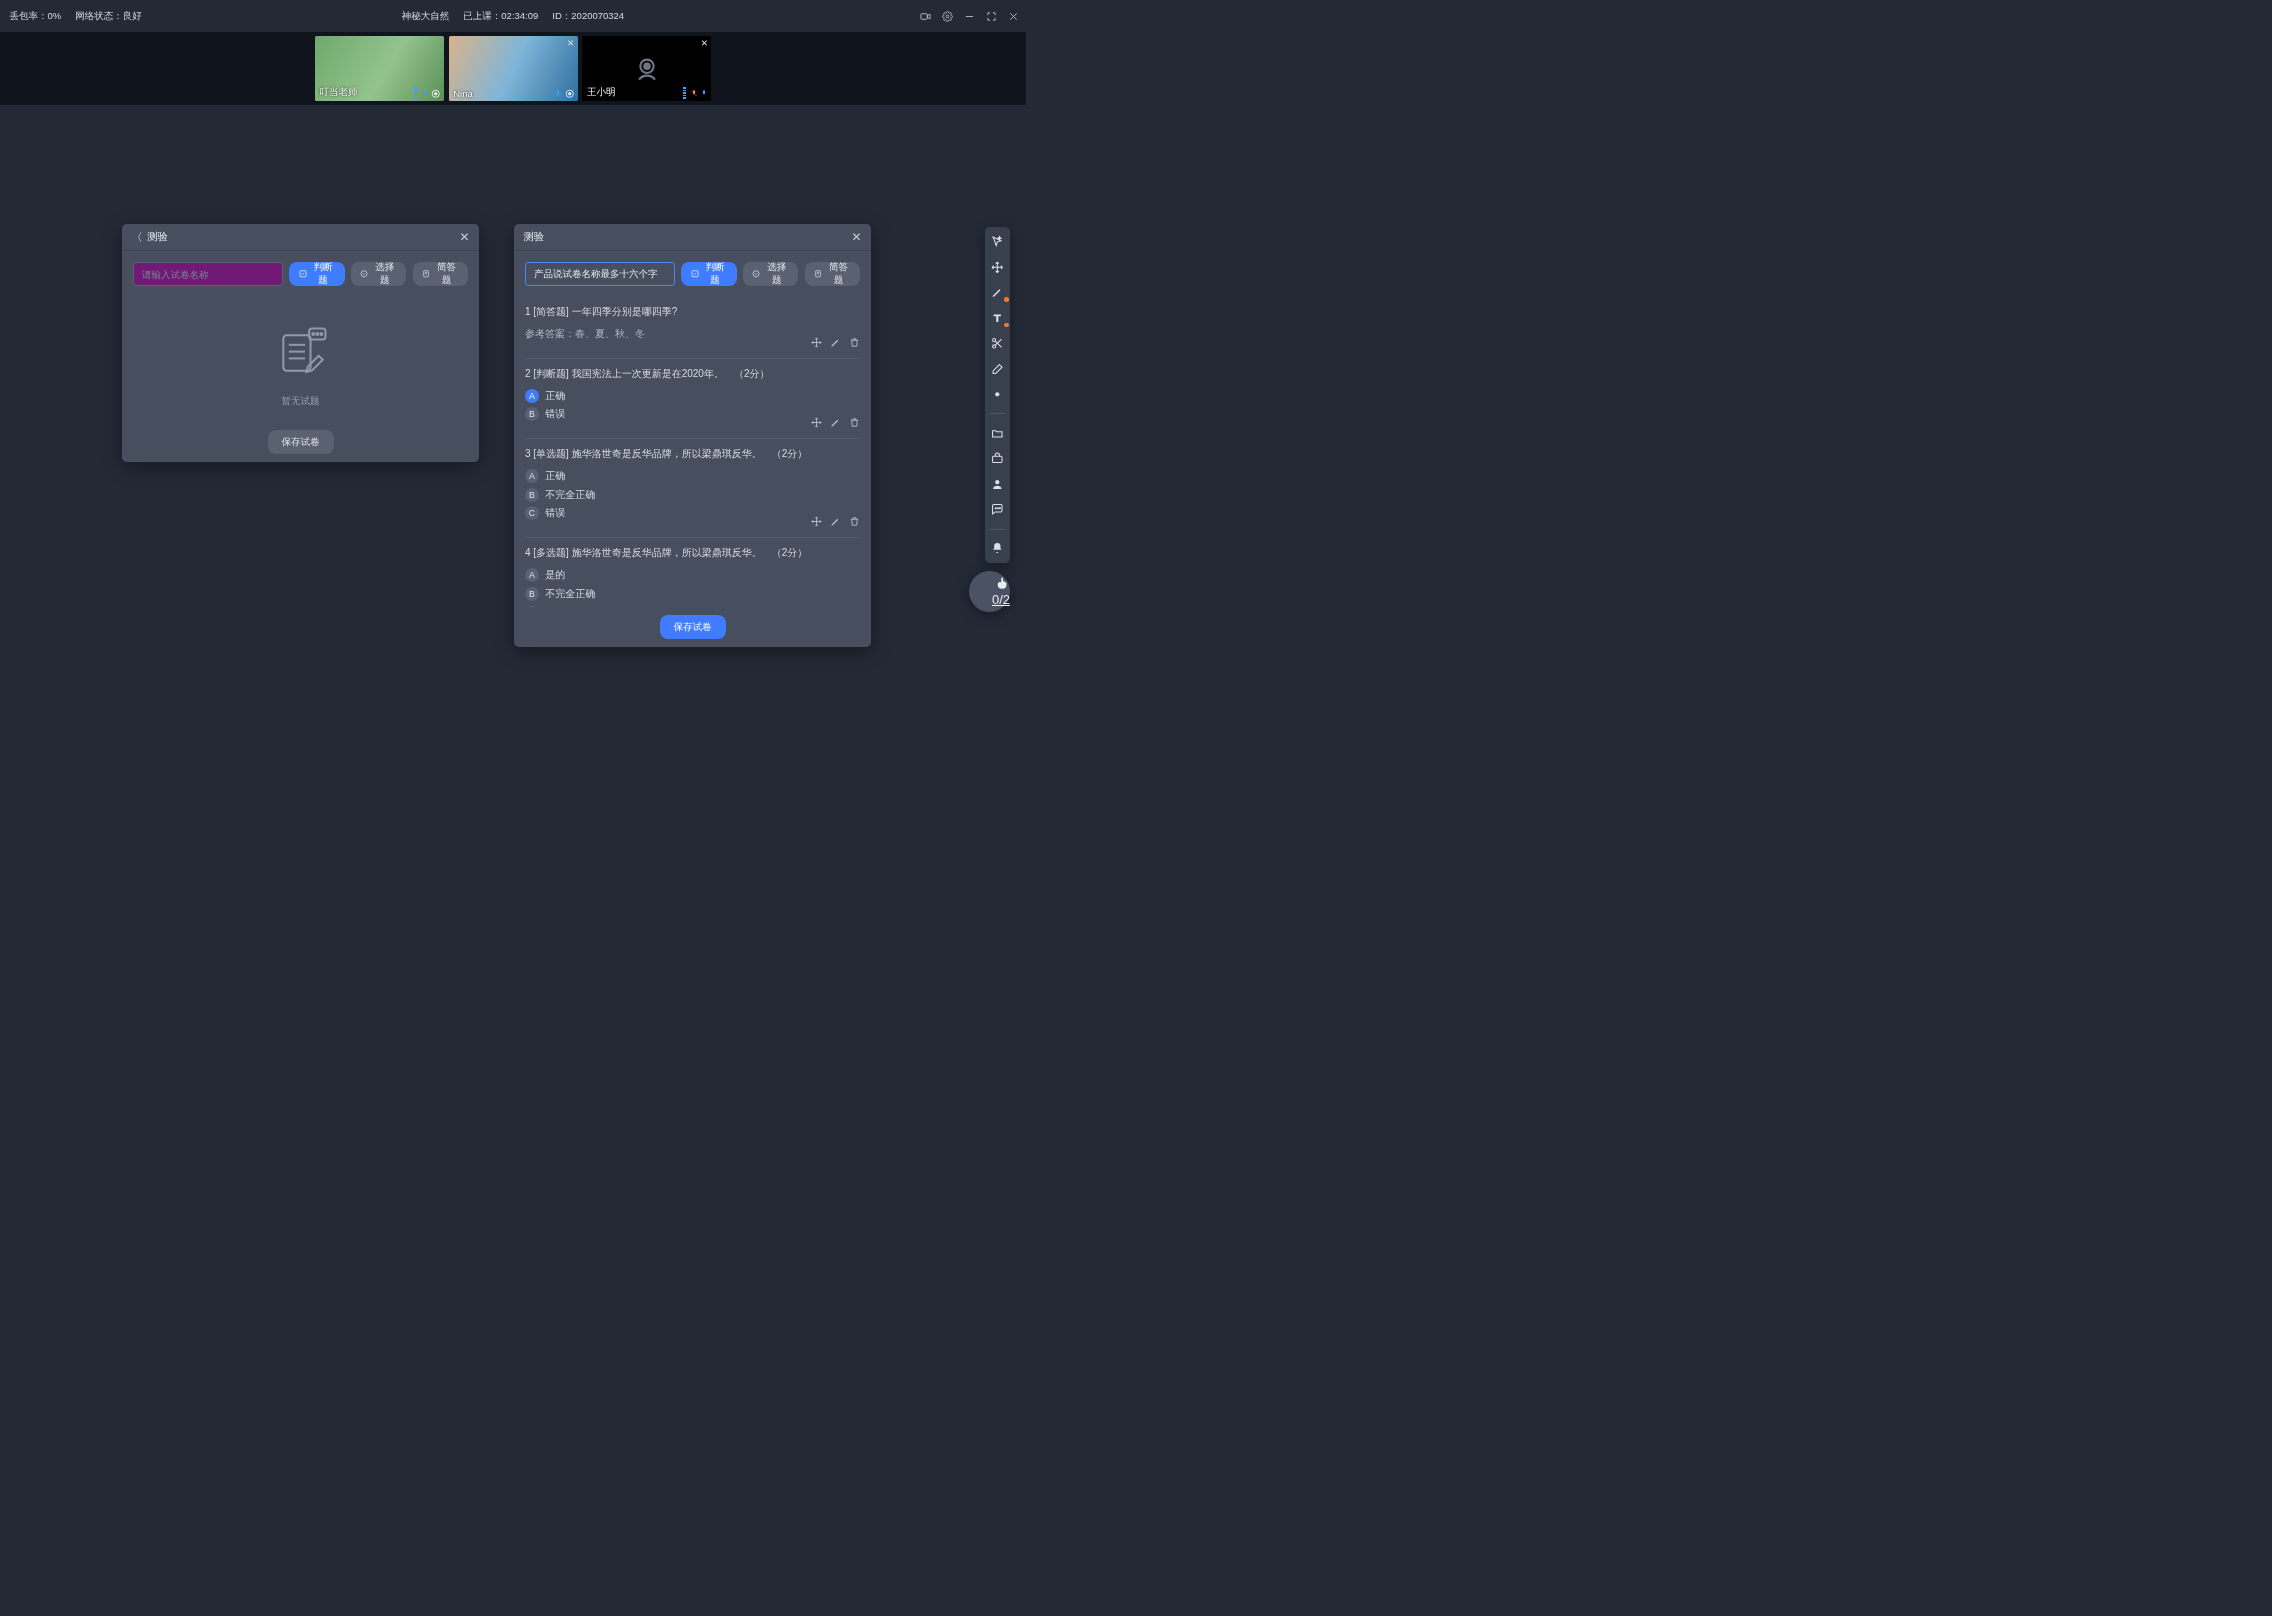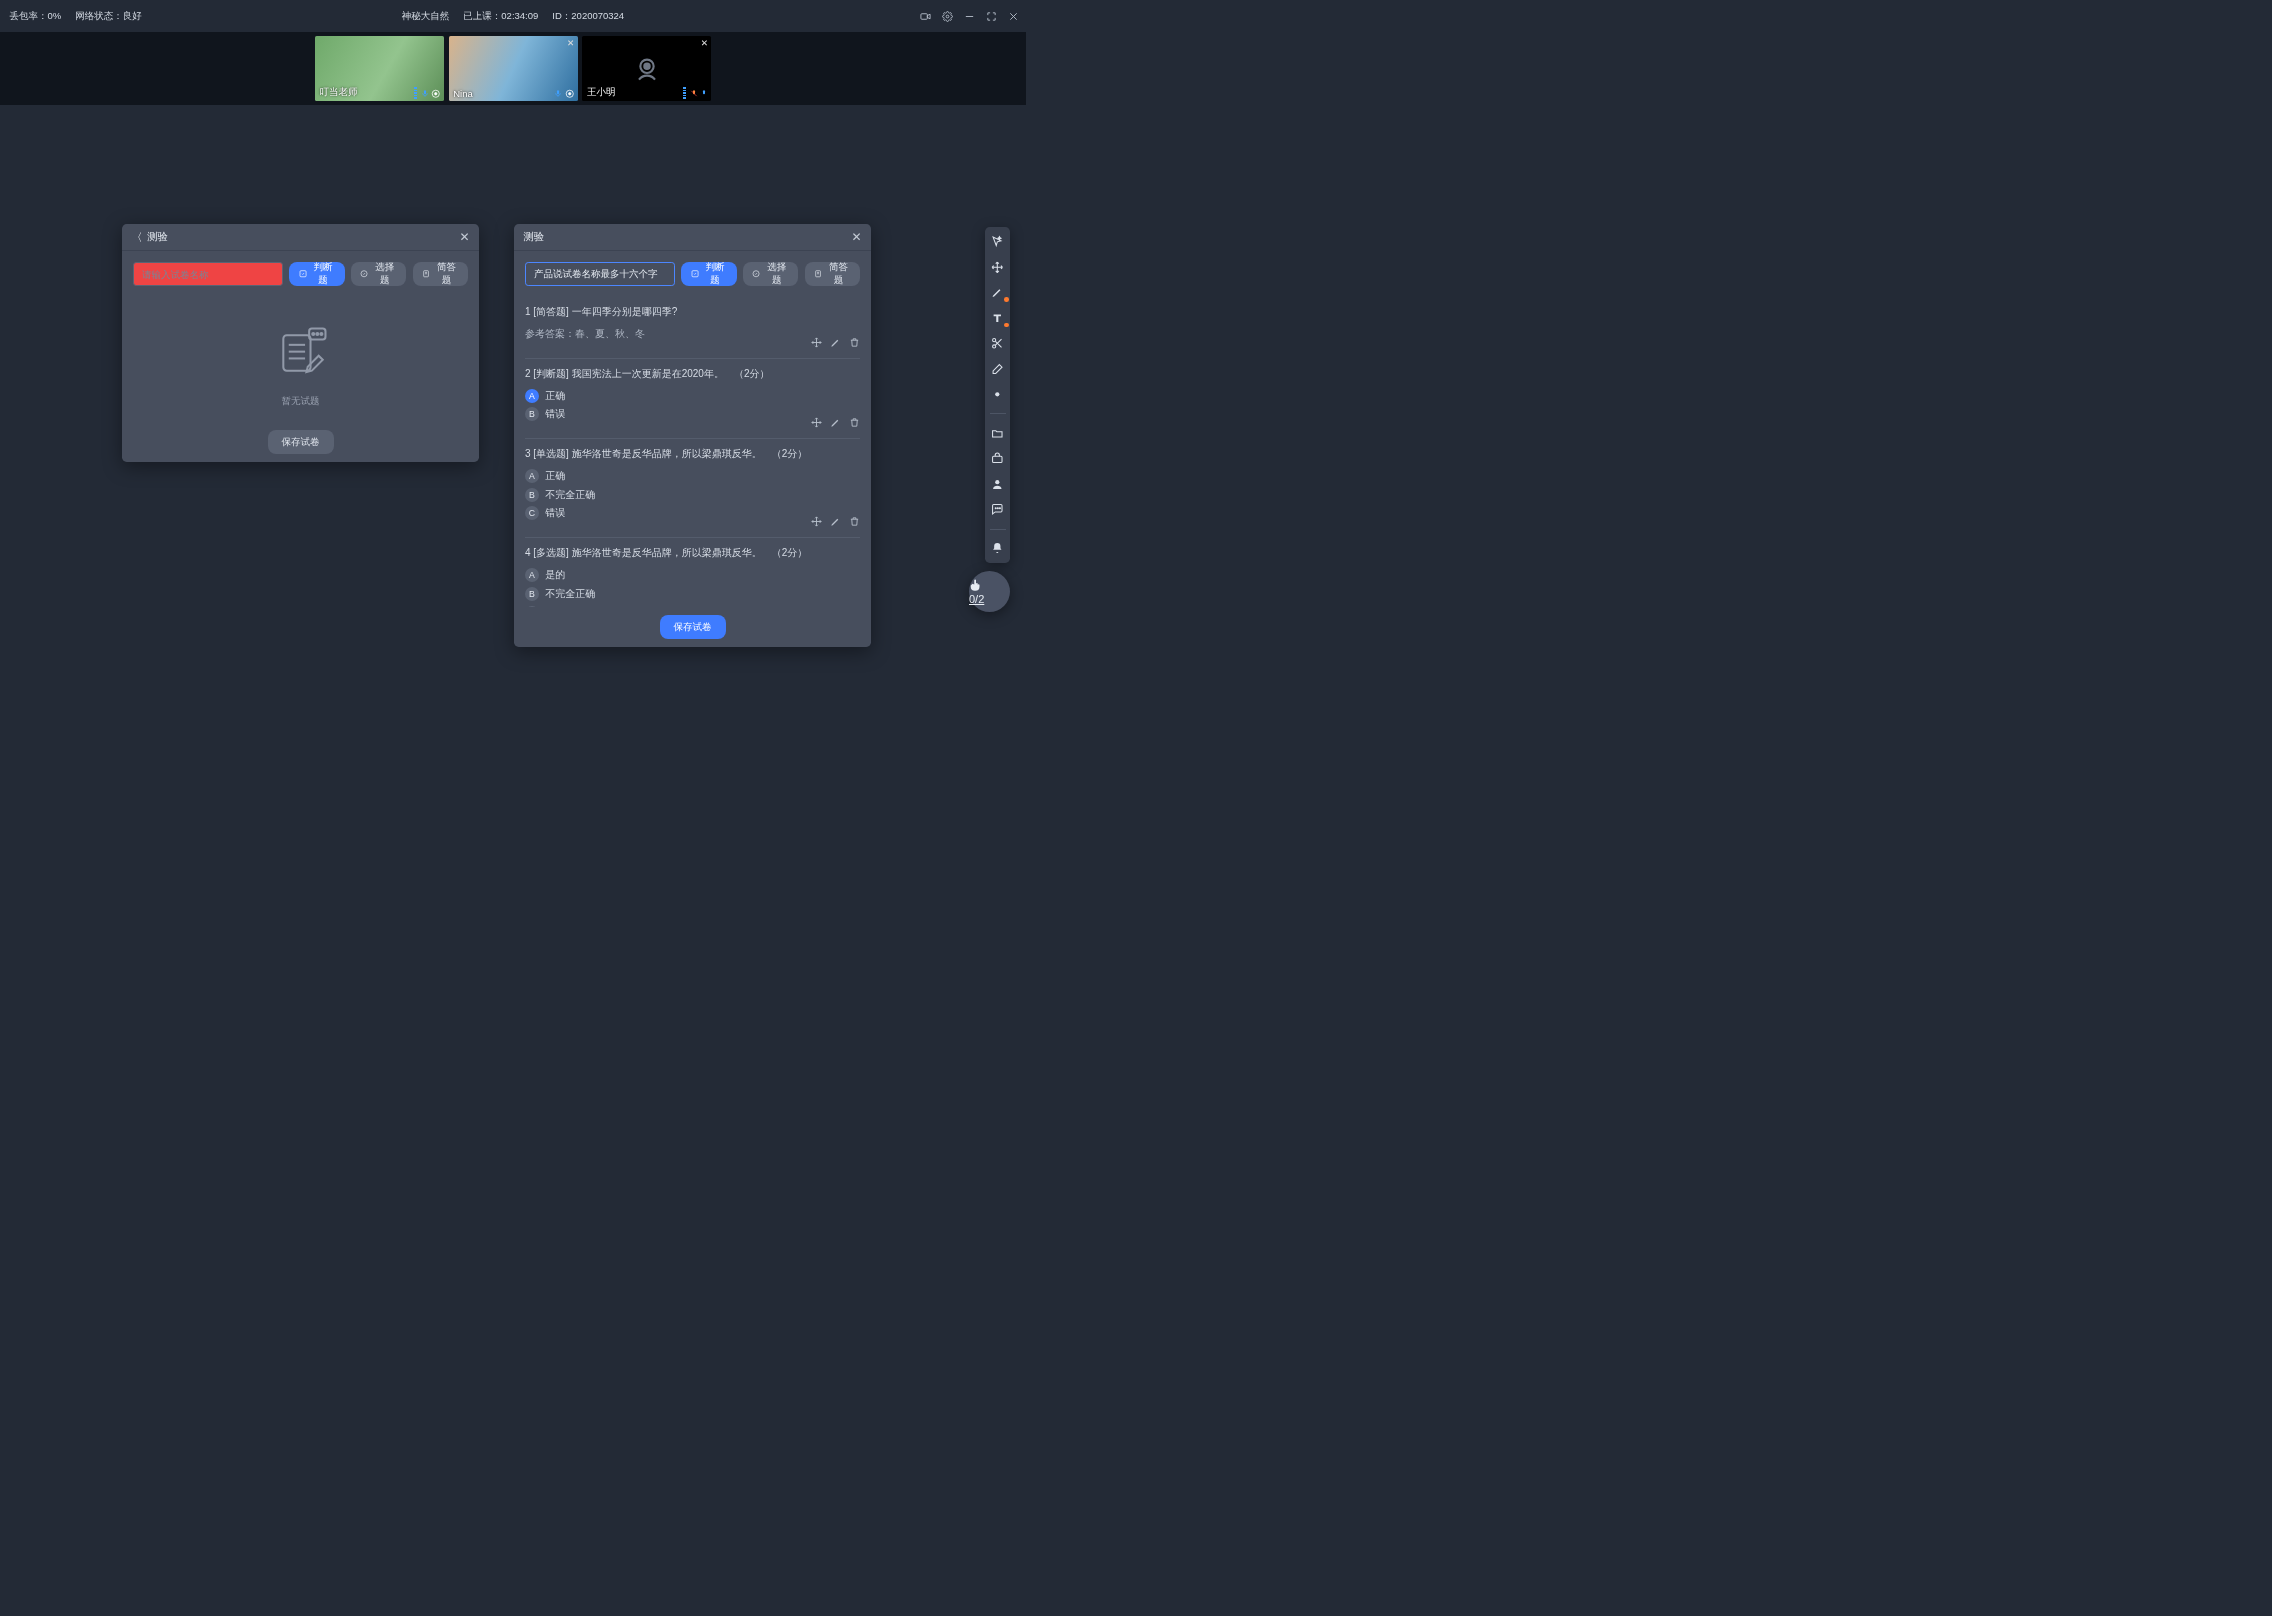--- a/index.html
+++ b/index.html
@@ -30,21 +30,21 @@
 .panel { position:absolute; background:#474e5d; border-radius:4.7px; box-shadow:0 4.7px 19px rgba(0,0,0,.4); display:flex; flex-direction:column; }
 .panel-head { height:27px; display:flex; align-items:center; justify-content:space-between; padding:0 9.5px; font-size:10.3px; color:#e7ecf3; border-bottom:0.8px solid #3c4352;}
 .panel-head .hl{display:flex;align-items:center; gap:4.7px;}
 .panel-head .back{ cursor:pointer; font-size:11px;}
 .panel-head .x{ cursor:pointer; font-size:12px; color:#c6cdd7;}
 .panel-body{ flex:1; overflow:auto; padding:11px; position:relative;}
 .panel-body::-webkit-scrollbar{width:4.7px;} .panel-body::-webkit-scrollbar-thumb{background:#5a6272;border-radius:2.4px;}
 .panel-foot{ padding:8px 11px; display:flex; justify-content:center;}
 
 .toolbar-row{ display:flex; gap:6.3px; margin-bottom:11px; }
-.text-in{ flex:0 0 131px; height:24px; background:#ef4444; border:0.8px solid #5a6374; border-radius:3.2px; color:#e7ecf3; font-size:9.5px; padding:0 8px;}
+.text-in{ flex:0 0 131px; height:24px; background:#701a75; border:0.8px solid #5a6374; border-radius:3.2px; color:#e7ecf3; font-size:9.5px; padding:0 8px;}
 .text-in.wide{flex:0 0 133px;}
 .text-in.filled{color:#e7ecf3;background:transparent;border:0.8px solid #4c86ff;}
 .text-in::placeholder{color:#7c8494;}
 .btn{ height:24px; padding:0 9.5px; border:none; border-radius:8px; font-size:9.5px; display:inline-flex; align-items:center; gap:4px; cursor:pointer; color:#e2e7ef; background:#5a6272;}
 .btn svg{width:9.5px;height:9.5px;}
 .btn.primary{ background:#3f7cff; color:#fff;}
 .btn.ghost{ background:#5a6272;}
 .btn.save{ background:#5a6272; padding:0 14px;}
 .btn.save-prim{ background:#3f7cff; color:#fff; padding:0 14px;}
 
@@ -61,21 +61,21 @@
 .row-actions{ position:absolute; right:0; bottom:8px; display:flex; gap:8px; color:#b7bfcc;}
 .row-actions span{cursor:pointer;}
 .row-actions svg{width:11px;height:11px;}
 
 .right-toolbar{ position:absolute; right:16px; top:227px; width:25px; background:#383f4d; border-radius:4.7px; padding:6.3px 0; display:flex; flex-direction:column; align-items:center; gap:9.5px; box-shadow:0 3.2px 12.6px rgba(0,0,0,.35);}
 .right-toolbar .sep{ width:16px; height:0.8px; background:#4d5565; margin:1.6px 0;}
 .rtool{ width:16px; height:16px; display:flex; align-items:center; justify-content:center; color:#dbe1ea; cursor:pointer; position:relative;}
 .rtool.orange::after{ content:''; position:absolute; right:-3.2px; bottom:-1.6px; width:4.7px; height:4.7px; background:#ff7a2e; border-radius:50%;}
 .rtool svg{width:12.6px;height:12.6px;}
 
-.hand-pill{ position:absolute; right:16px; bottom:117px; width:41px; height:41px; border-radius:20.5px; background:#4a5264; display:flex; flex-direction:column; align-items:flex-start; justify-content:center; color:#e7ecf3; font-size:11px; box-shadow:0 3.2px 12.6px rgba(0,0,0,.4); cursor:pointer;text-decoration:underline;}
+.hand-pill{ position:absolute; right:16px; bottom:117px; width:41px; height:41px; border-radius:20.5px; background:#4a5264; display:flex; flex-direction:column; align-items:flex-end; justify-content:center; color:#e7ecf3; font-size:13px; box-shadow:0 3.2px 12.6px rgba(0,0,0,.4); cursor:pointer;text-decoration:underline;}
 .hand-pill svg{width:14px;height:14px;margin-bottom:1.6px;}
 </style>
 </head>
 <body>
 
 <div class="statusbar">
   <div class="left">
     <span><span>丢包率：</span><span>0%</span></span>
     <span><span>网络状态：</span><span>良好</span></span>
   </div>

